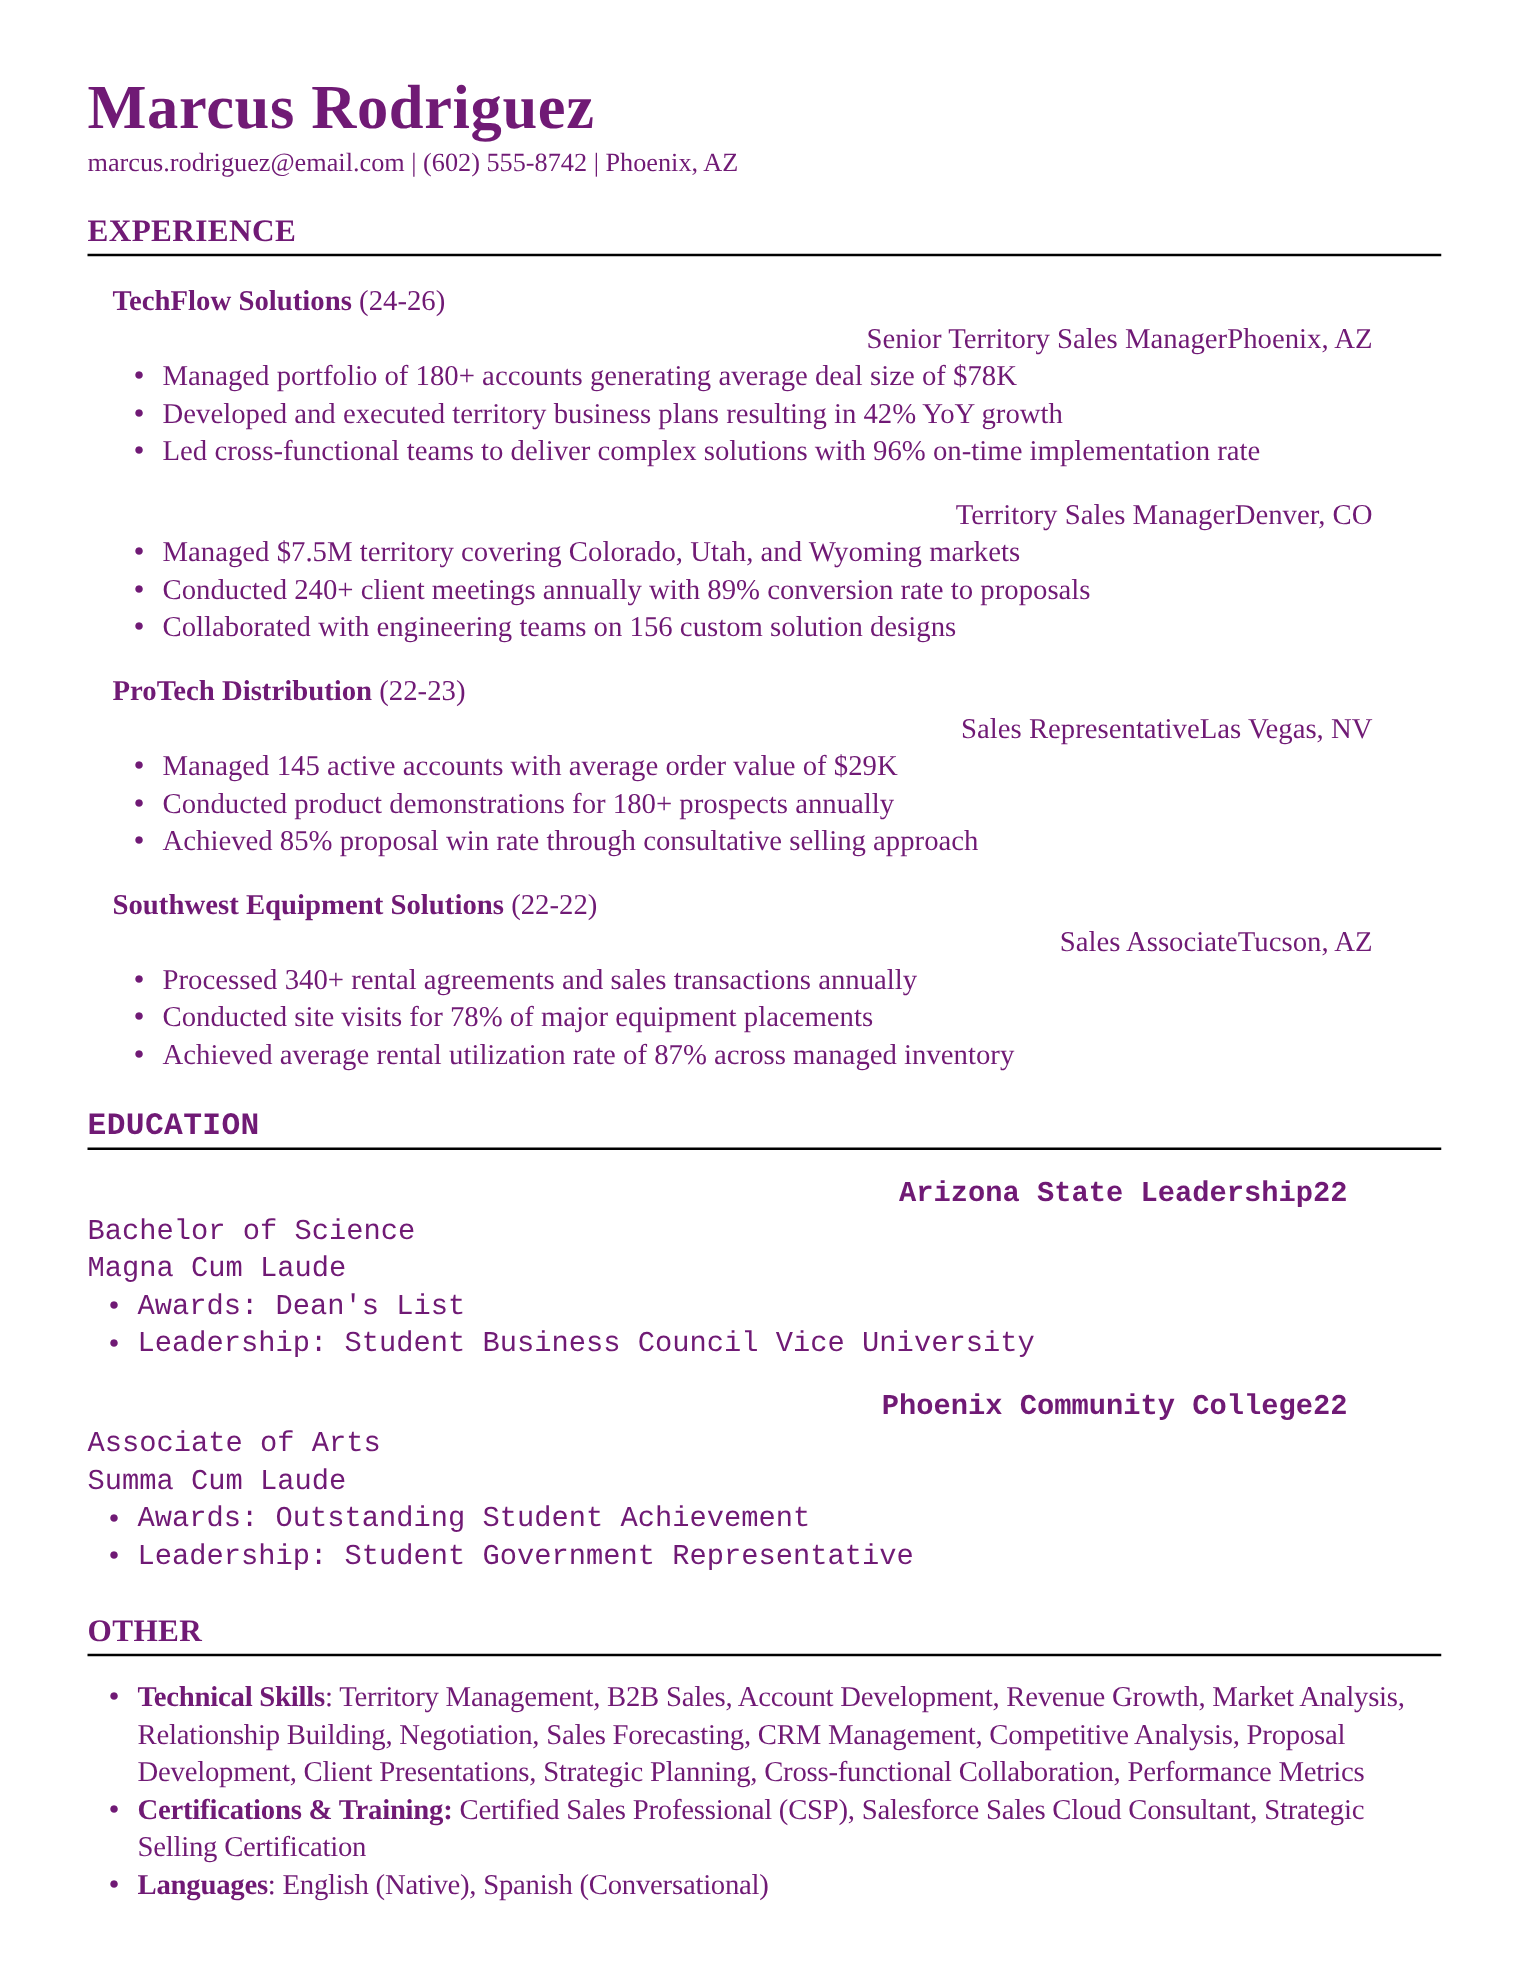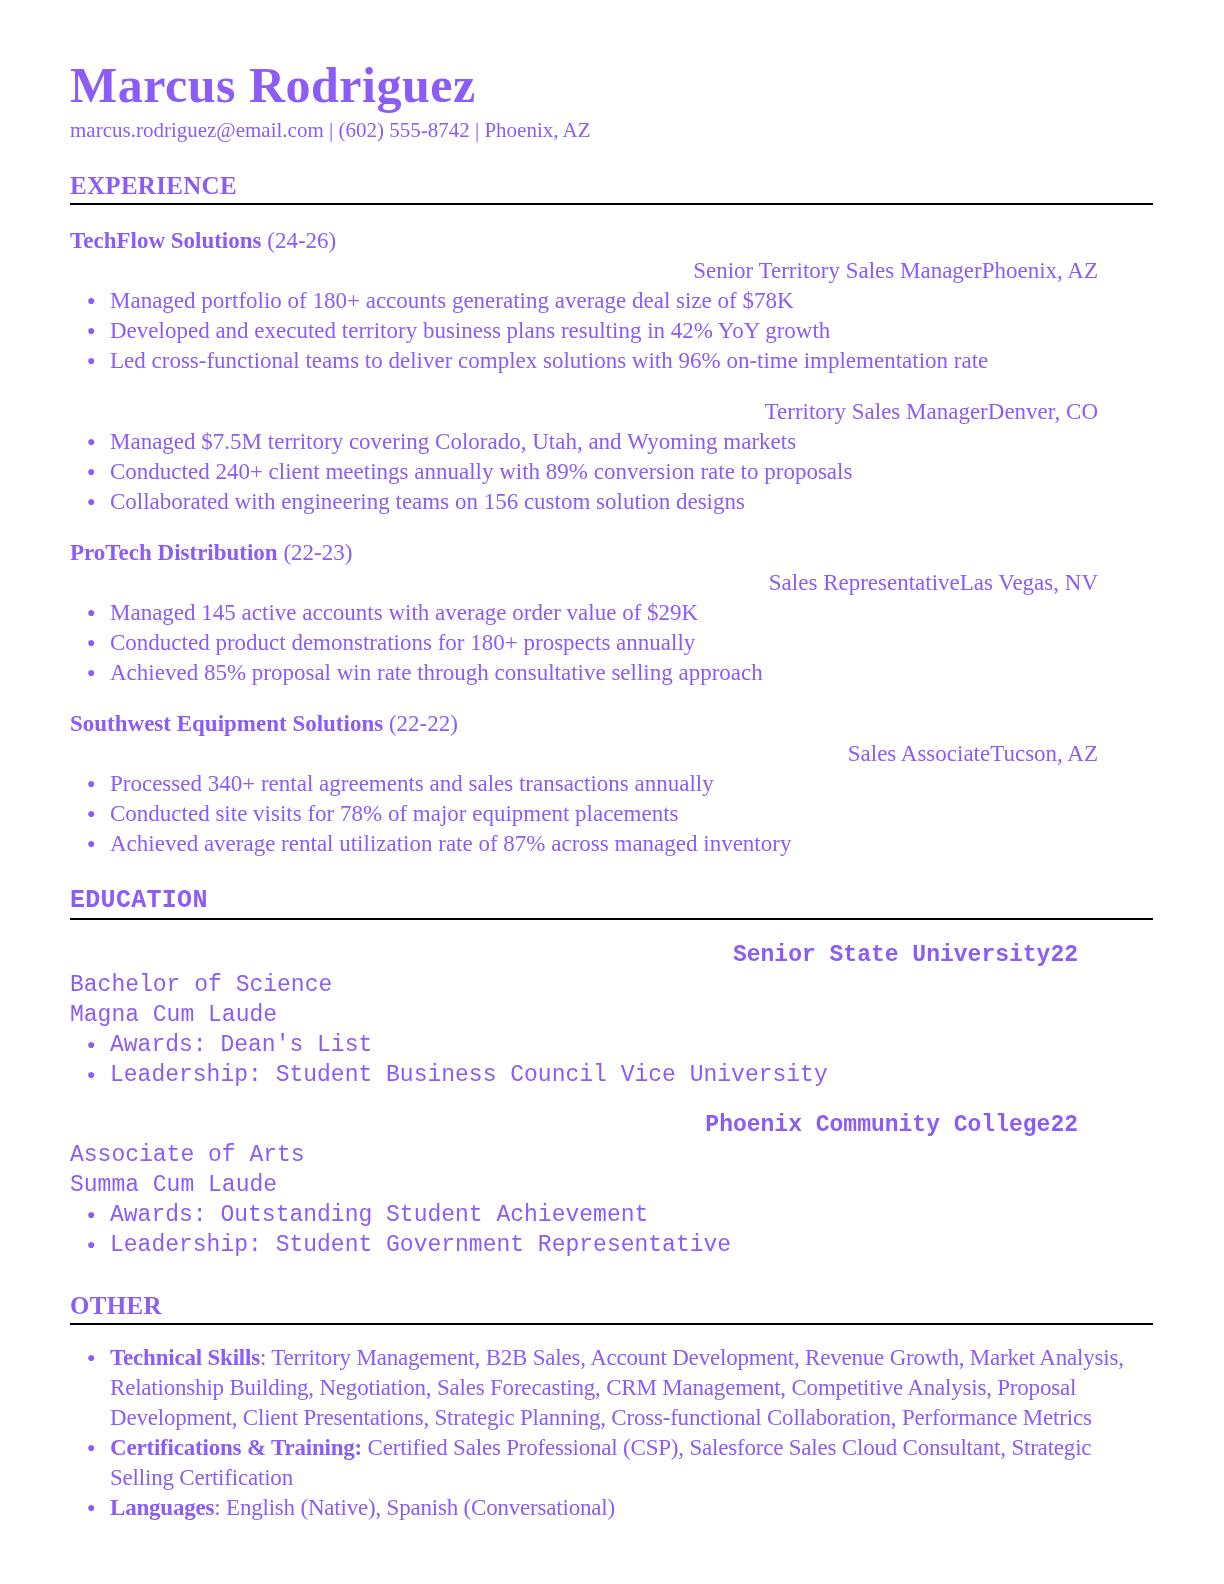--- a/index.html
+++ b/index.html
@@ -1,21 +1,21 @@
 <!DOCTYPE html>
 <html><head>
 <meta charset="utf-8">
 <style>
   * { margin: 0; padding: 0; box-sizing: border-box; }
   html, body { background: #ffffff; }
   .page {
     width: 1224px;
     height: 1584px;
     background: #ffffff;
-    color: #8b5cf6;
+    color: #701a75;
     font-family: "Liberation Serif", "DejaVu Serif", serif;
     padding: 58px 71px 0 70px;
     overflow: hidden;
   }
   .name {
     font-size: 50px;
     line-height: 54px;
     font-weight: bold;
     letter-spacing: 0.5px;
   }
@@ -26,21 +26,21 @@
   }
   .section { margin-top: 28px; }
   .section-title {
     font-size: 25px;
     font-weight: bold;
     line-height: 27px;
     letter-spacing: 0.3px;
     padding-bottom: 4px;
     border-bottom: 2.5px solid #000;
   }
-  .job { margin-top: 21px; }
+  .job { margin-top: 21px; margin-left: 20px; }
   .line { font-size: 23px; line-height: 30px; }
   .company, .bold { font-weight: bold; }
   .row {
     display: flex;
     justify-content: flex-end;
     font-size: 23px;
     line-height: 30px;
   }
   .loc { padding-right: 55px; }
   .year { font-weight: bold; padding-right: 75px; }
@@ -157,21 +157,21 @@
           </div>
       </div>
     </div>
   </div>
 
   <div class="section" style="font-family:Liberation Mono, monospace;">
     <div class="section-title">EDUCATION</div>
 
     <div class="school">
       <div class="row">
-        <span class="bold">Senior State University</span>
+        <span class="bold">Arizona State Leadership</span>
         <span class="year">22</span>
       </div>
       <div class="line">Bachelor of Science</div>
       <div class="line">Magna Cum Laude</div>
       <div>
         <div class="li">
             <span class="dot">●</span>
             <span class="li-text">Awards: Dean's List</span>
           </div>
         <div class="li">

